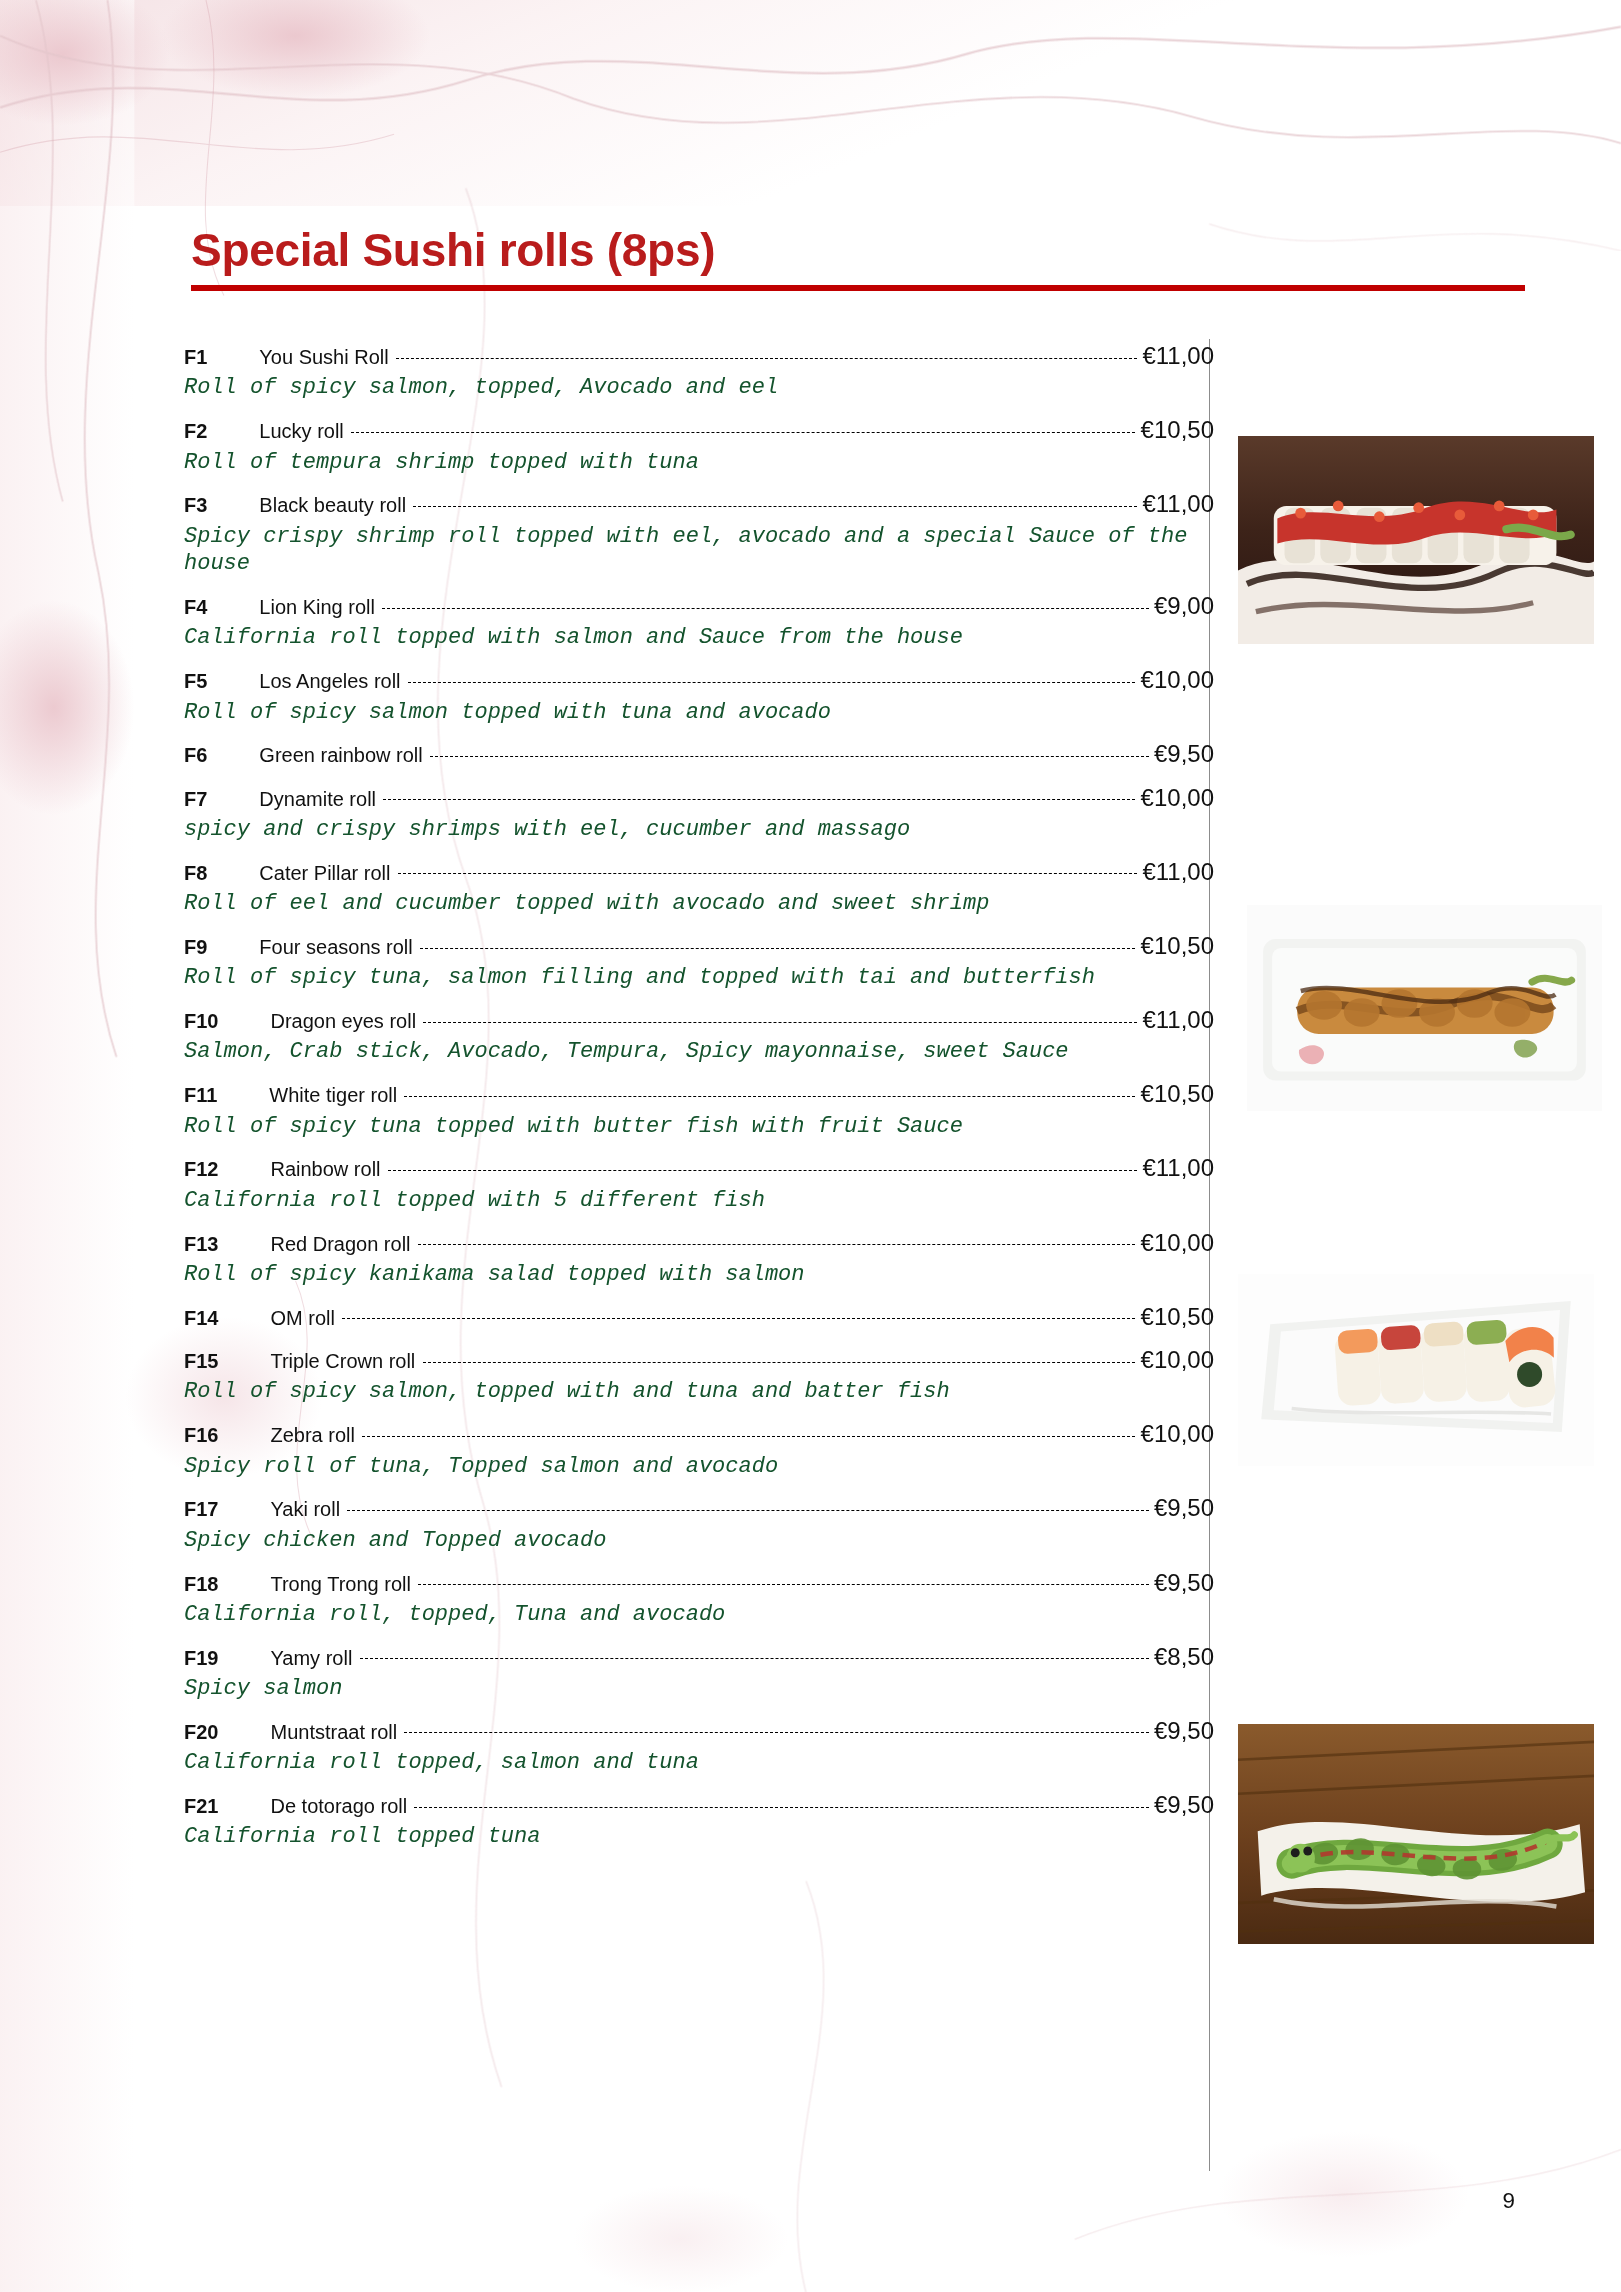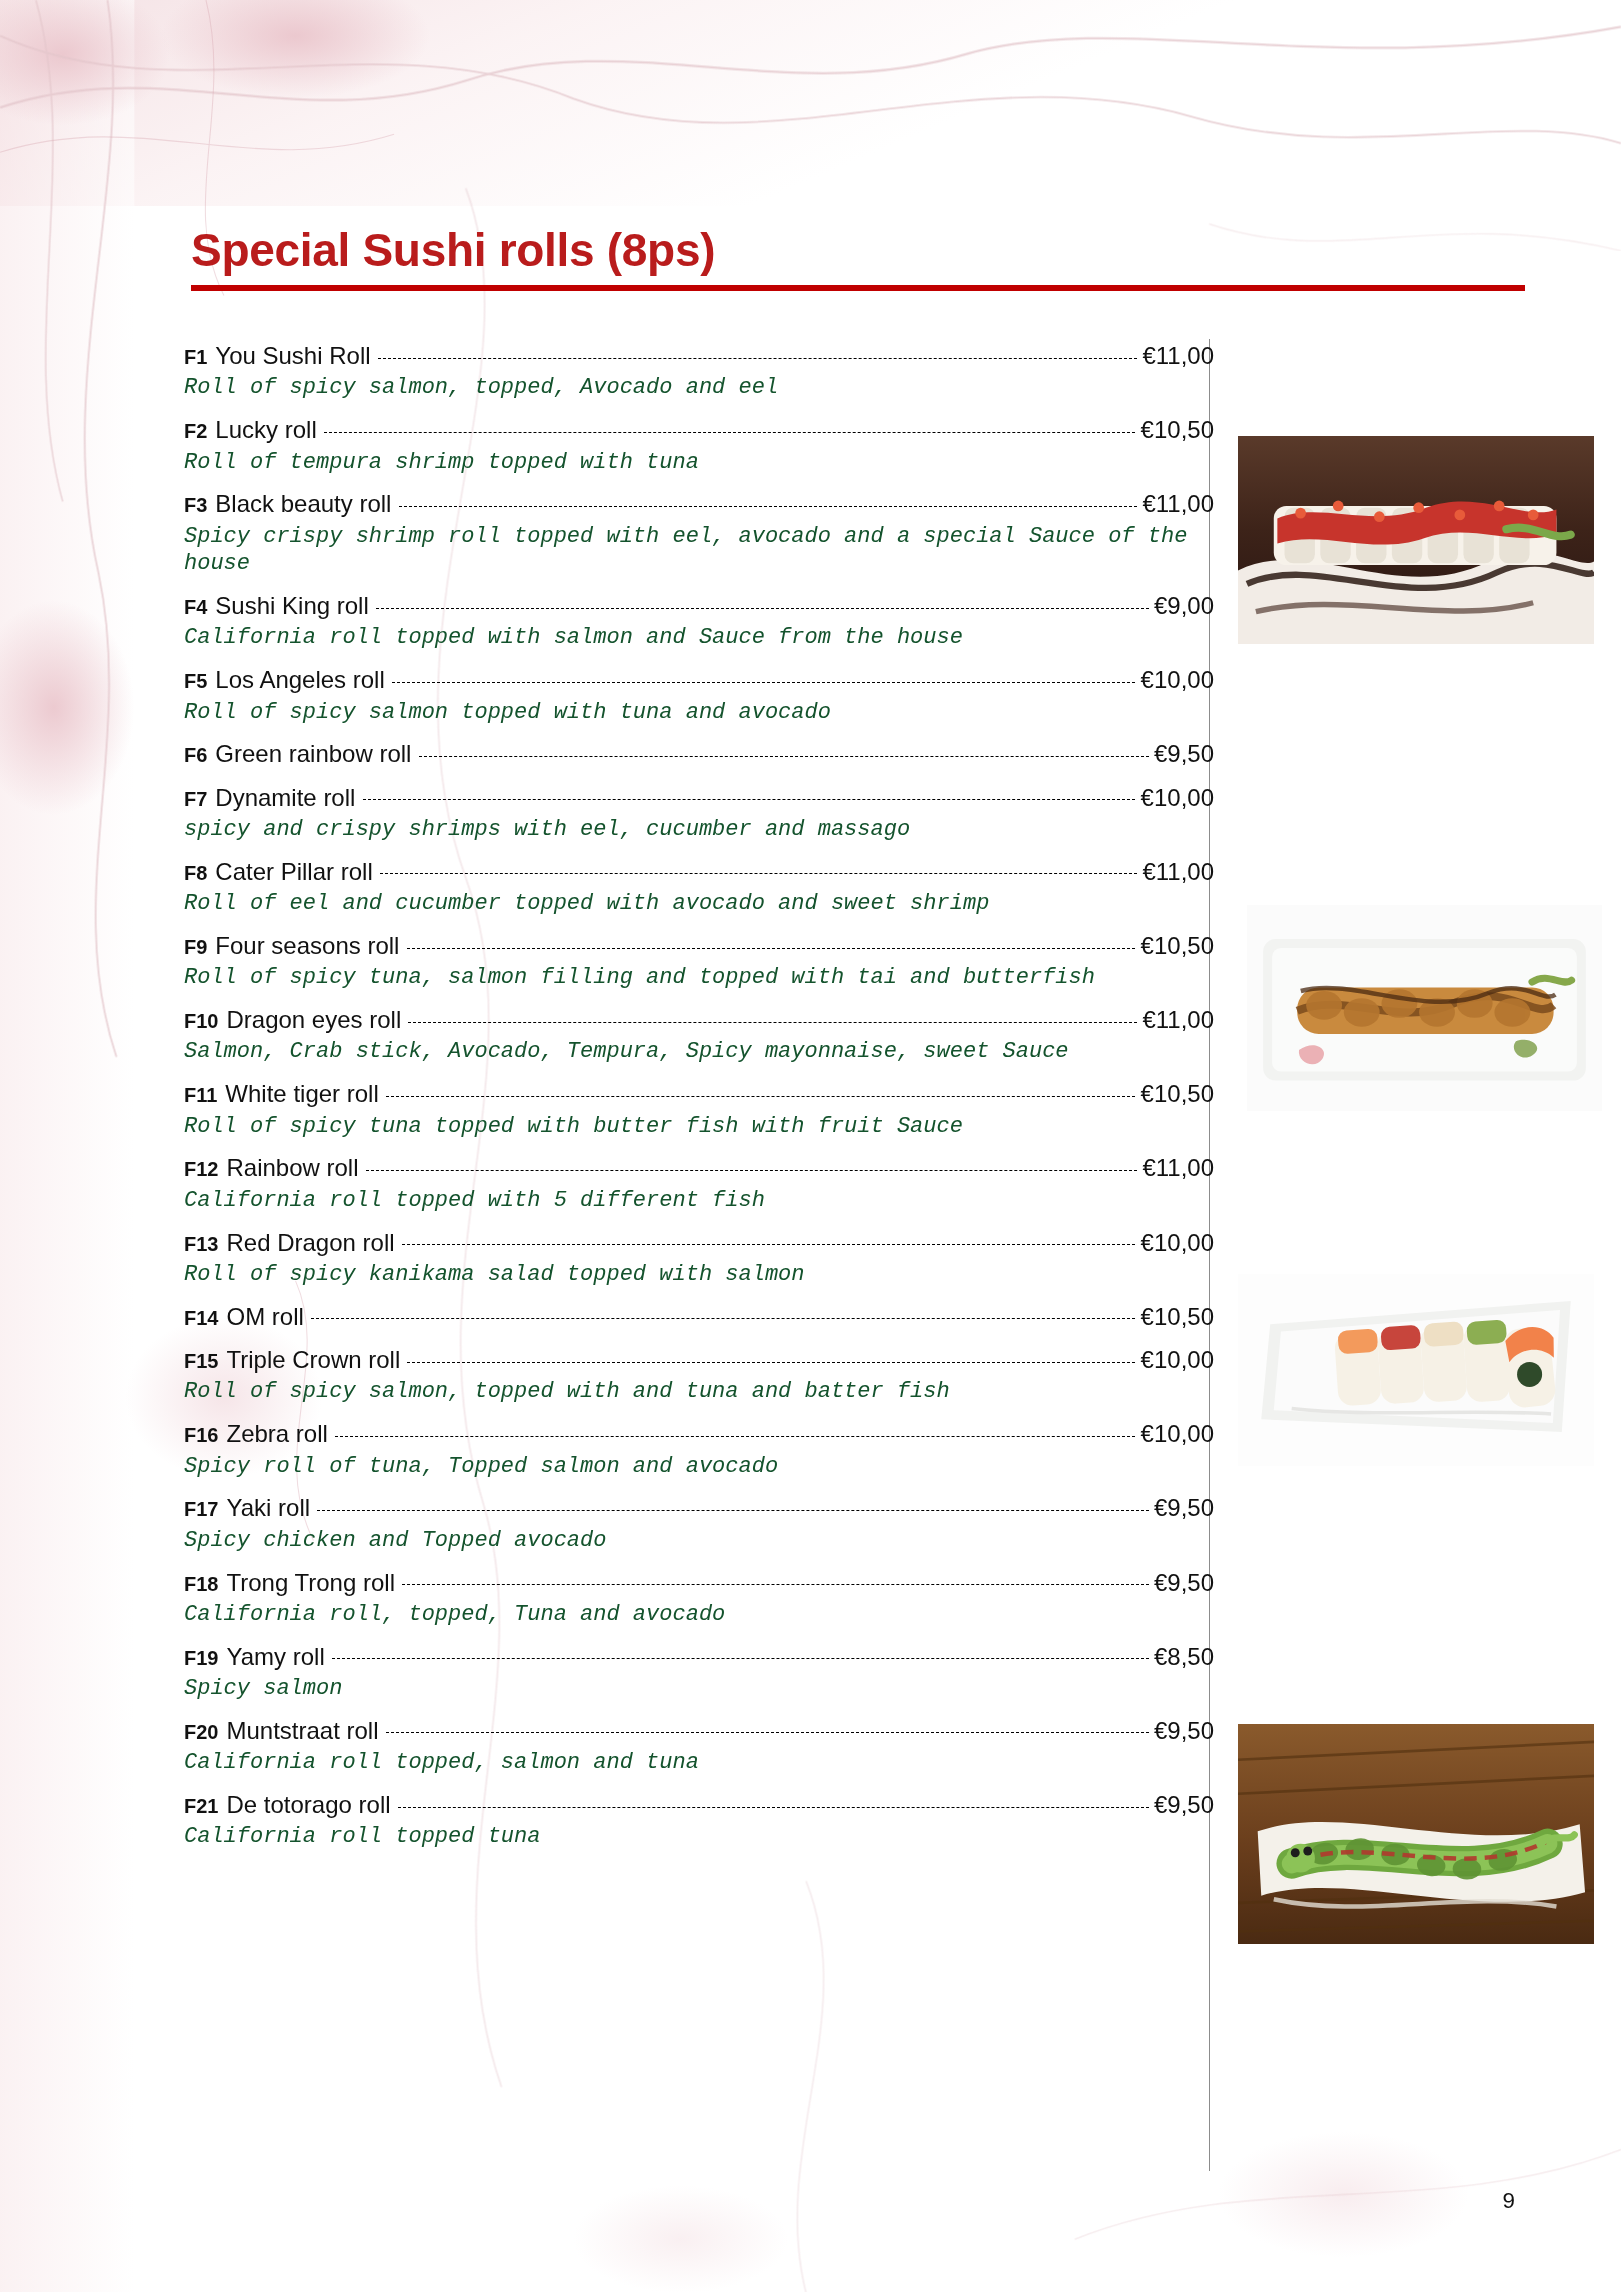--- a/index.html
+++ b/index.html
@@ -84,21 +84,22 @@
     color: #111111;
     line-height: 1.2;
   }
   .code {
     font-weight: bold;
     margin-right: 8px;
     font-size: 20px;
   }
   .name {
     font-weight: normal;
-    font-size: 24px;
+    font-size: 20px;
+    margin-left: 44px;
   }
   .dots {
     flex: 1 1 auto;
     overflow: hidden;
     margin: 0 3.6px 0 7.2px;
     position: relative;
     height: 0.9px;
     top: -5.4px;
     border-bottom: 1.8px dashed #000;
   }
@@ -220,21 +221,21 @@
           <span class="code">F3</span>
           <span class="name">Black beauty roll</span>
           <span class="dots"></span>
           <span class="price">€11,00</span>
         </div>
         <div class="desc">Spicy crispy shrimp roll topped with eel, avocado and a special Sauce of the house</div>
       </div>
       <div class="item">
         <div class="item-line">
           <span class="code">F4</span>
-          <span class="name">Sushi King roll</span>
+          <span class="name">Lion King roll</span>
           <span class="dots"></span>
           <span class="price">€9,00</span>
         </div>
         <div class="desc">California roll topped with salmon and Sauce from the house</div>
       </div>
       <div class="item">
         <div class="item-line">
           <span class="code">F5</span>
           <span class="name">Los Angeles roll</span>
           <span class="dots"></span>

